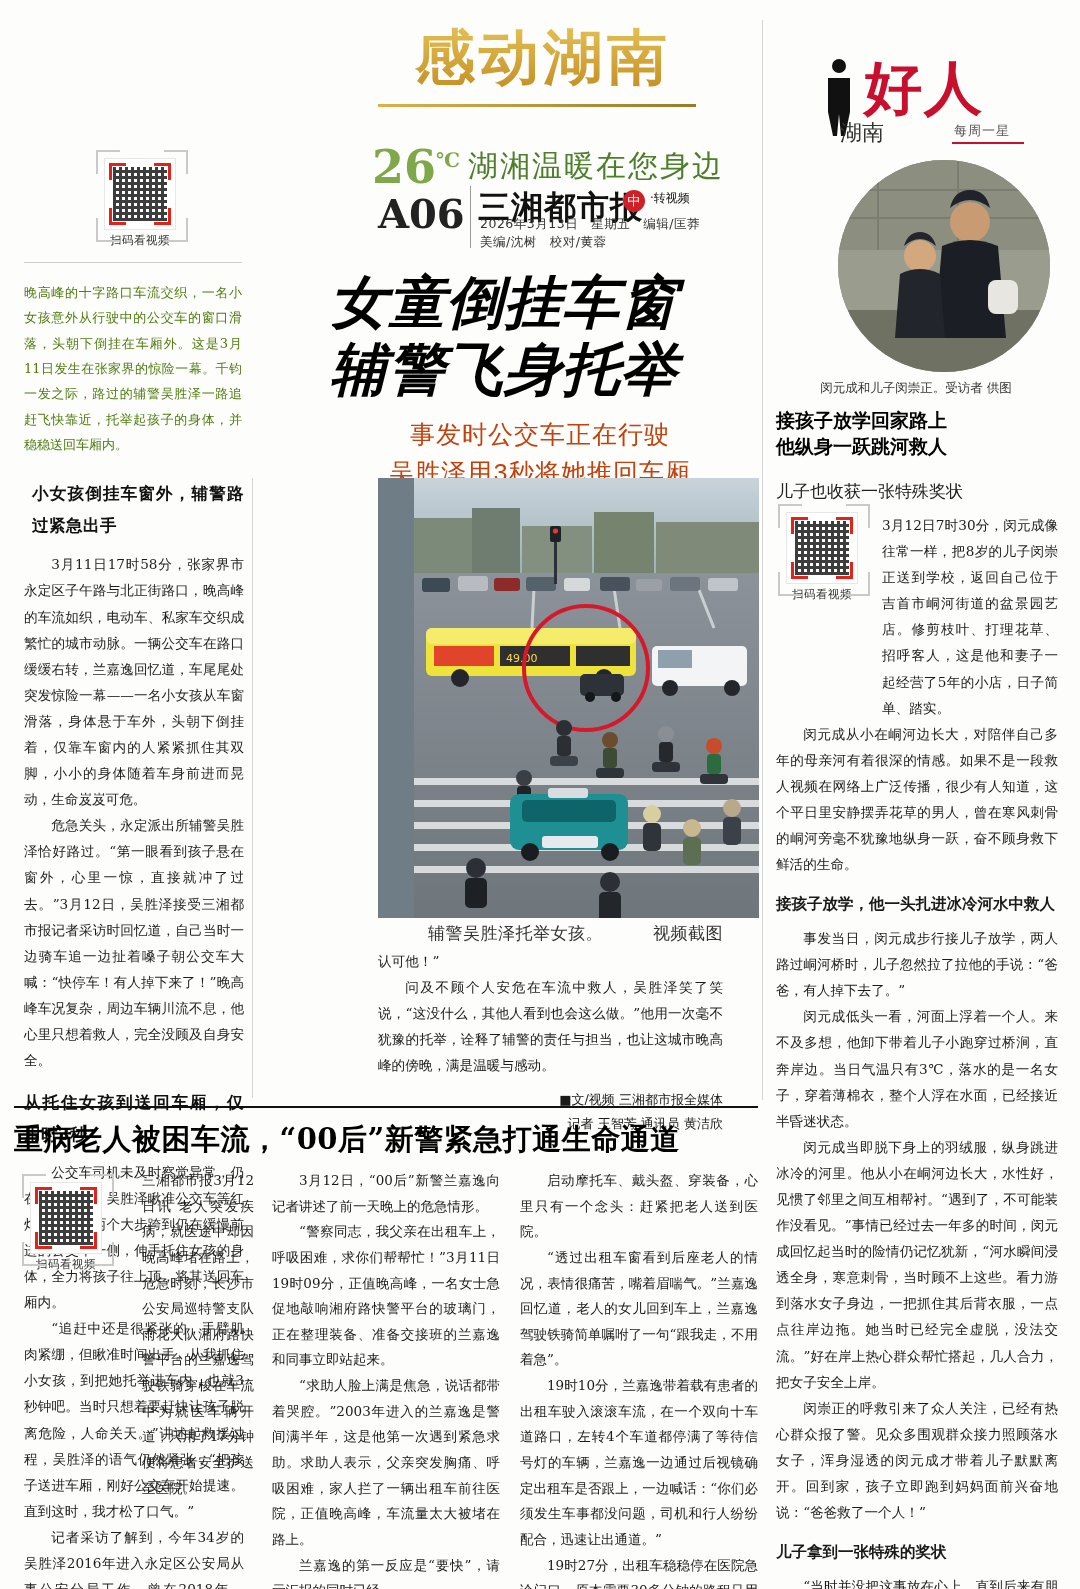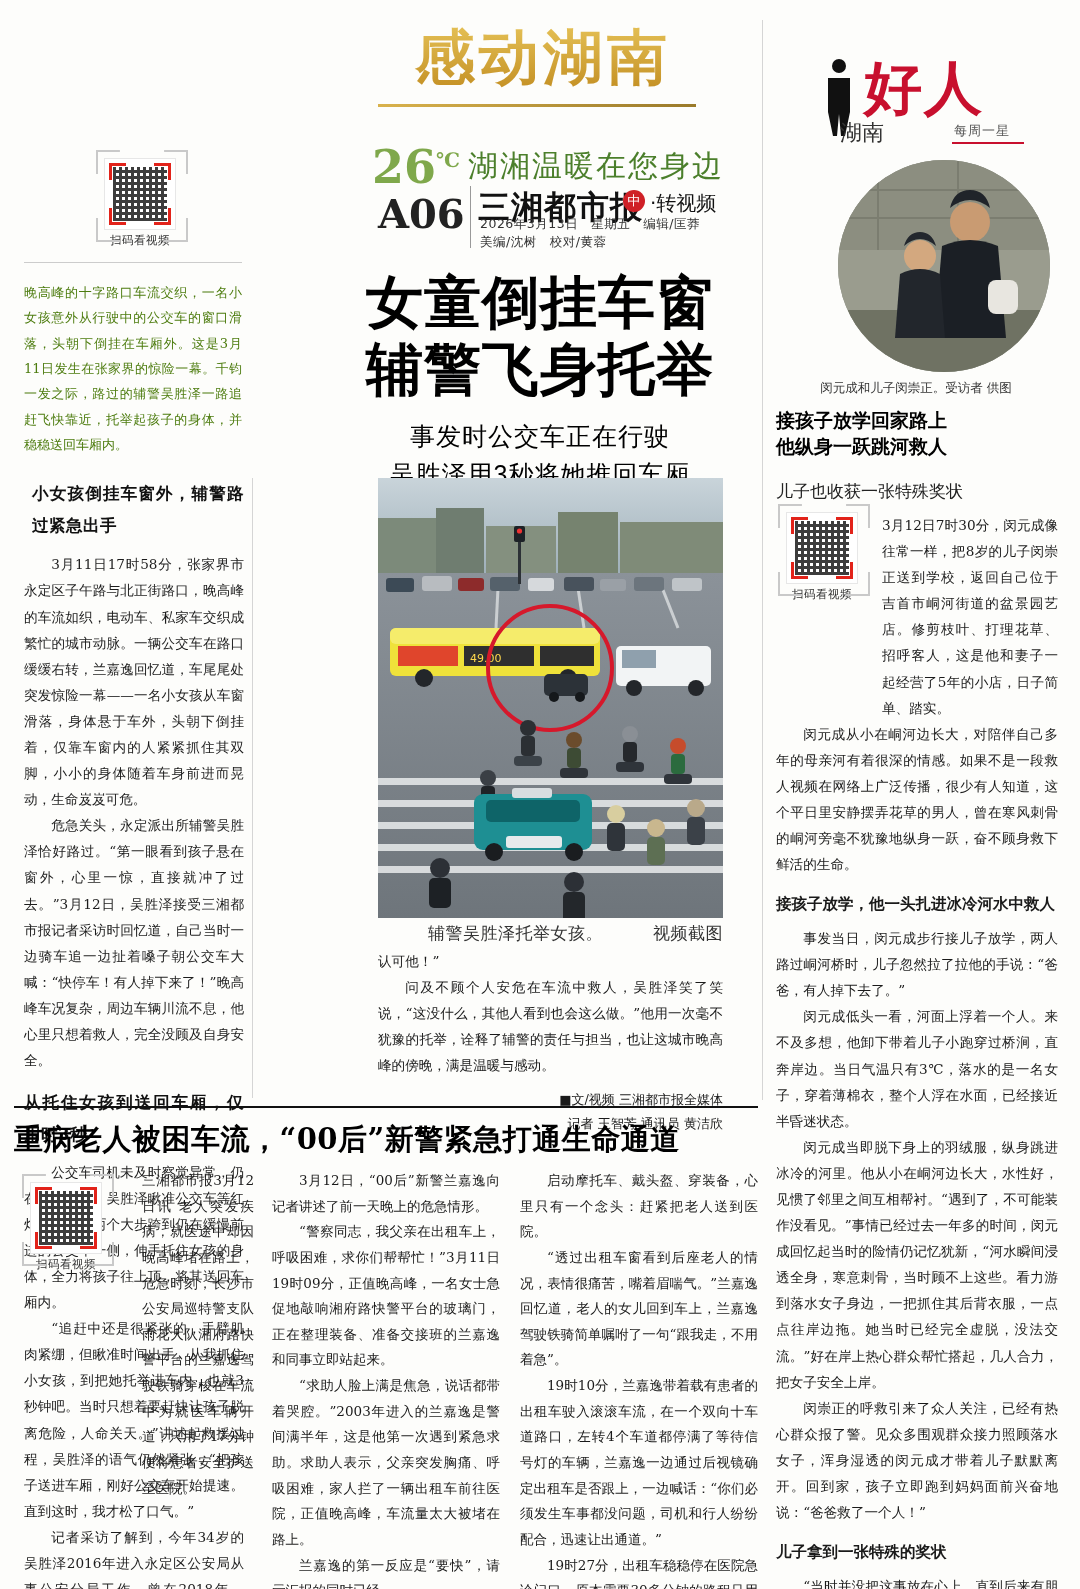--- a/index.html
+++ b/index.html
@@ -41,21 +41,21 @@
     font-family:"DejaVu Serif",serif;font-size:40px;font-weight:bold;color:#222;
   }
   .paper-name{
     position:absolute;left:478px;top:186px;
     font-family:"DejaVu Serif",serif;font-size:32px;font-weight:bold;color:#111;letter-spacing:1px;
   }
   .paper-dot{
     position:absolute;left:623px;top:190px;width:22px;height:22px;border-radius:50%;
     background:#cf2026;color:#fff;font-size:13px;line-height:22px;text-align:center;
   }
-  .paper-video{position:absolute;left:650px;top:190px;font-size:20px;color:#111;}
+  .paper-video{position:absolute;left:650px;top:190px;font-size:12px;color:#111;}
   .mast-meta{
     position:absolute;left:480px;top:216px;font-size:12.5px;color:#333;letter-spacing:.5px;
   }
   .mast-meta2{position:absolute;left:480px;top:234px;font-size:12.5px;color:#333;letter-spacing:.5px;}
   .mast-rule{position:absolute;left:470px;top:186px;width:1px;height:62px;background:#999;}
 
   
   .gp-logo{position:absolute;left:822px;top:52px;width:200px;height:100px;}
   .gp-person{position:absolute;left:0;top:4px;width:34px;height:80px;}
   .gp-big{
@@ -87,25 +87,25 @@
     position:absolute;left:-9px;top:-9px;width:88px;height:88px;
     border:2px solid #c9c9c9;
     clip-path:polygon(0 0,26% 0,26% 4%,4% 4%,4% 26%,0 26%,0 74%,4% 74%,4% 96%,26% 96%,26% 100%,0 100%,0 100%,100% 100%,100% 74%,96% 74%,96% 96%,74% 96%,74% 100%,26% 100%,26% 100%,0 100%,0 0,100% 0,100% 26%,96% 26%,96% 4%,74% 4%,74% 0);
   }
 
   
   .headline{
     position:absolute;left:330px;top:268px;width:420px;
     font-family:"DejaVu Serif",serif;font-weight:bold;
     font-size:57px;line-height:1.18;letter-spacing:1px;color:#000;
-    text-align:center;
+    font-style:italic;
   }
   .subhead{
     position:absolute;left:330px;top:418px;width:420px;
-    font-family:Liberation Sans, sans-serif;font-size:25px;line-height:1.5;color:#000000;
+    font-family:Liberation Mono, monospace;font-size:25px;line-height:1.5;color:#c2410c;
     text-align:center;letter-spacing:1px;
   }
 
   
   .lead{
     position:absolute;left:24px;top:280px;width:218px;
     font-family:"DejaVu Serif",serif;font-size:13px;line-height:1.95;
     color:#4d7c0f;text-align:justify;
   }
   .lead-rule{position:absolute;left:24px;top:262px;width:218px;height:1px;background:#ccc;}
@@ -119,21 +119,21 @@
     font-family:"DejaVu Serif",serif;font-size:13.6px;line-height:1.92;
     text-align:justify;color:#1c1c1c;
   }
   .col-left{position:absolute;left:24px;top:478px;width:220px;}
   .col-left .sec-title{margin:0 0 10px 8px;}
   .col-left p{margin:0 0 0 0;text-indent:2em;}
 
   
   .photo{
     position:absolute;left:378px;top:478px;width:345px;height:440px;
-    background:#6f7d86;overflow:hidden;
+    background:#6f7d86;overflow:hidden;padding-left:36px;
   }
   .photo-cap{
     position:absolute;left:378px;top:922px;width:345px;
     font-size:17px;color:#333;text-align:center;letter-spacing:.5px;
   }
   .photo-cap .right{float:right;}
 
   
   .col-photo-below{
     position:absolute;left:378px;top:948px;width:345px;

